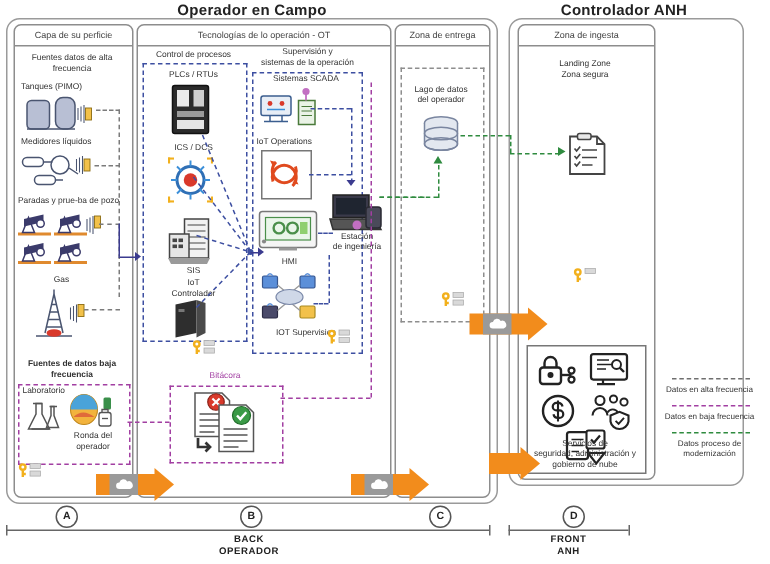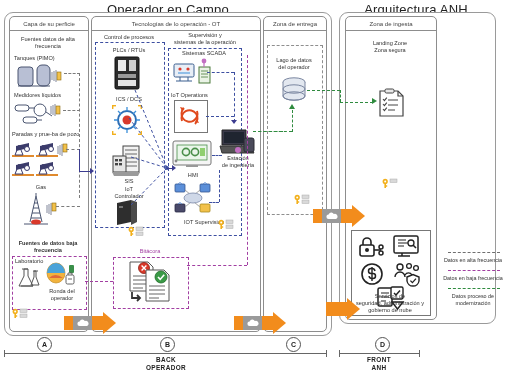--- a/index.html
+++ b/index.html
@@ -1,21 +1,21 @@
 <!DOCTYPE html>
 <html><head>
 <meta charset="utf-8">
 <style>
   html,body{margin:0;padding:0;background:#ffffff;}
   body{width:513px;height:376px;position:relative;overflow:hidden;
        font-family:"Liberation Sans","DejaVu Sans",sans-serif;color:#333;}
   .abs{position:absolute;}
 
   
-  .grp-title{font-size:13px;font-weight:normal;color:#222;letter-spacing:.2px;}
+  .grp-title{font-size:10px;font-weight:bold;color:#222;letter-spacing:.2px;}
 
   
   .grp-frame{position:absolute;border:1px solid #9a9a9a;border-radius:9px;background:#fff;}
 
   
   .lane{position:absolute;border:1px solid #8d8d8d;border-radius:5px;background:#fff;}
   .lane-head{position:absolute;left:0;right:0;top:0;height:13px;border-bottom:1px solid #8d8d8d;
              display:flex;align-items:center;justify-content:center;
              font-size:6px;color:#444;}
 
@@ -67,21 +67,21 @@
   
   .leg-line{position:absolute;height:0;width:52px;}
   .leg-txt{position:absolute;font-size:5.4px;color:#333;text-align:center;width:74px;line-height:1.25;}
 
   svg{display:block;overflow:visible;}
 </style>
 </head>
 <body>
 
 <div class="abs grp-title" style="left:0;top:2px;width:336px;text-align:center;">Operador en Campo</div>
-<div class="abs grp-title" style="left:336px;top:2px;width:160px;text-align:center;">Arquitectura ANH</div>
+<div class="abs grp-title" style="left:336px;top:2px;width:160px;text-align:center;">Controlador ANH</div>
 
 <div class="grp-frame" style="left:4px;top:12px;width:326px;height:322px;"></div>
 <div class="grp-frame" style="left:339px;top:12px;width:155px;height:310px;"></div>
 
 <div class="lane" style="left:9px;top:16px;width:78px;height:314px;">
   <div class="lane-head">Capa de su perficie</div>
 </div>
 
 <div class="lane" style="left:91px;top:16px;width:168px;height:314px;">
   <div class="lane-head">Tecnologías de lo operación - OT</div>

